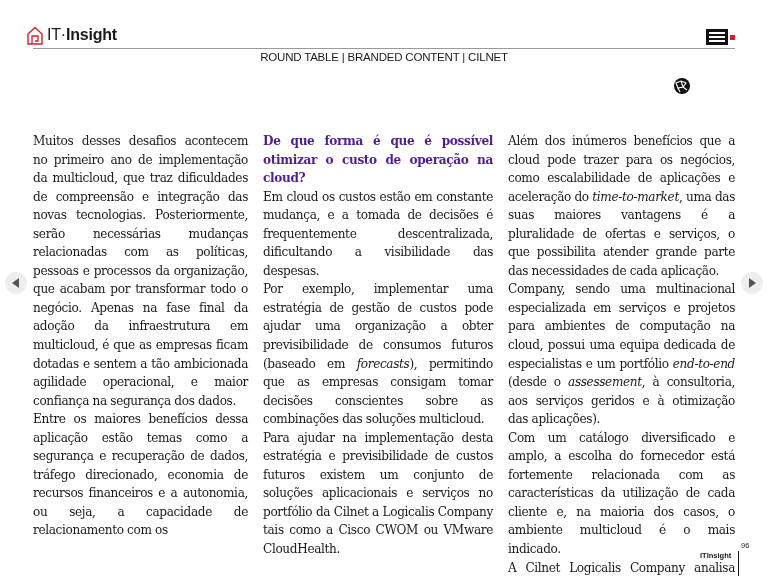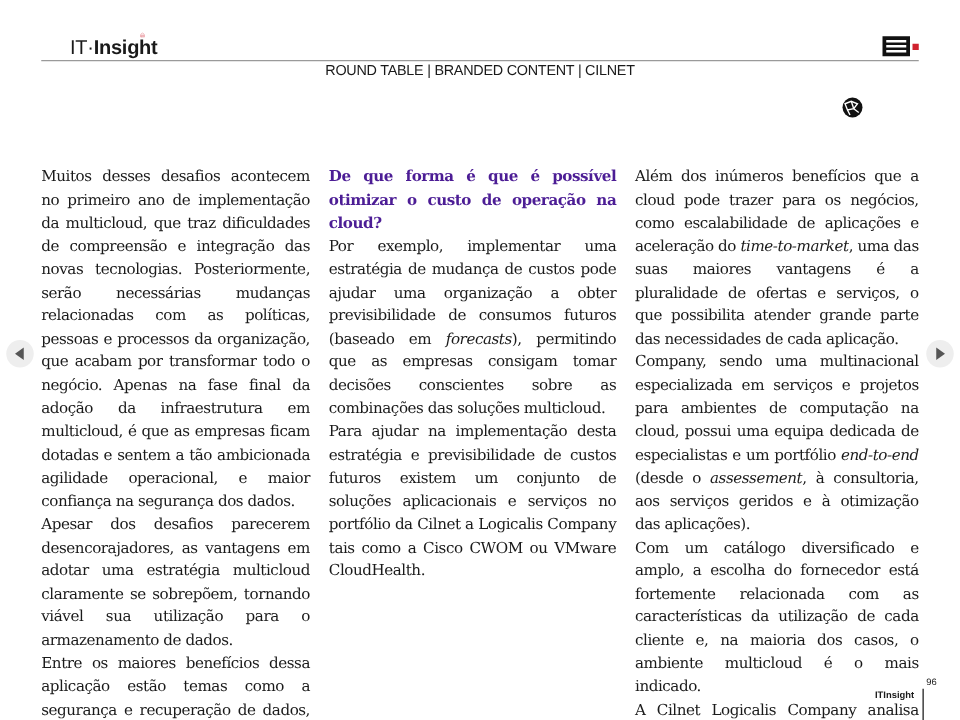--- a/index.html
+++ b/index.html
@@ -1,21 +1,21 @@
 <!DOCTYPE html>
 <html><head>
 <meta charset="utf-8">
 <style>
   html, body { margin:0; padding:0; }
   body {
     width:768px; height:576px; background:#ffffff; position:relative; overflow:hidden;
     font-family:"DejaVu Serif", "Liberation Serif", serif; color:#1a1a1a;
   }
   .header-rule { position:absolute; left:33px; top:48px; width:702px; height:1px; background:#9a9a9a; }
-  .logo { position:absolute; left:56px; top:26px; height:22px; display:flex; align-items:flex-end;flex-direction:column; }
+  .logo { position:absolute; left:27px; top:26px; height:22px; display:flex; align-items:flex-start; }
   .logo-house { width:16px; height:19px; margin-right:4px; }
   .logo-text { font-family:"Liberation Sans", sans-serif; font-size:16px; line-height:18px; color:#1a1a1a; letter-spacing:-0.2px; }
   .logo-text .it { font-weight:normal; }
   .logo-text .ins { font-weight:bold; }
   .menu-btn { position:absolute; left:706px; top:29px; width:22px; height:16px; background:#111; cursor:pointer; }
   .menu-btn span { position:absolute; left:3px; width:16px; height:2px; background:#fff; }
   .menu-dot { position:absolute; left:730px; top:35px; width:5px; height:5px; background:#d0222e; }
   .subtitle { position:absolute; left:0; width:768px; top:51px; text-align:center;
     font-family:"Liberation Sans", sans-serif; font-size:11.5px; letter-spacing:-0.2px; color:#1a1a1a; }
   .globe { position:absolute; left:673px; top:77px; width:18px; height:18px; cursor:pointer; }
@@ -74,27 +74,27 @@
   </svg>
 </div>
 <div class="nav-arrow next">
   <svg width="22" height="22" viewBox="0 0 22 22">
     <path d="M8 6 L15 11 L8 16 Z" fill="#555"></path>
   </svg>
 </div>
 
 <div class="col col1">
   <p>Muitos desses desafios acontecem no primeiro ano de implementação da multicloud, que traz dificuldades de compreensão e integração das novas tecnologias. Posteriormente, serão necessárias mudanças relacionadas com as políticas, pessoas e processos da organização, que acabam por transformar todo o negócio. Apenas na fase final da adoção da infraestrutura em multicloud, é que as empresas ficam dotadas e sentem a tão ambicionada agilidade operacional, e maior confiança na segurança dos dados.</p>
-  <p>Apesar dos desafios parecerem desencorajadores, as vantagens em adotar uma estratégia multicloud claramente se sobrepõem, tornando viável sua utilização para o armazenamento de dados.</p>
   <p><span>Entre os maiores benefícios dessa aplicação estão temas como a segurança e recuperação de dados, tráfego direcionado, economia de recursos financeiros e a autonomia, ou seja, a capacidade de relacionamento com os </span></p>
 </div>
 
 <div class="col col2">
   <p class="q">De que forma é que é possível otimizar o custo de operação na cloud?</p>
-  <p><span>Por exemplo, implementar uma estratégia de mudança de custos pode ajudar uma organização a obter previsibilidade de consumos futuros (baseado em </span><i>forecasts</i><span>), permitindo que as empresas consigam tomar decisões conscientes sobre as combinações das soluções multicloud.</span></p>
+  <p>Em cloud os custos estão em constante mudança, e a tomada de decisões é frequentemente descentralizada, dificultando a visibilidade das despesas.</p>
+  <p><span>Por exemplo, implementar uma estratégia de gestão de custos pode ajudar uma organização a obter previsibilidade de consumos futuros (baseado em </span><i>forecasts</i><span>), permitindo que as empresas consigam tomar decisões conscientes sobre as combinações das soluções multicloud.</span></p>
   <p>Para ajudar na implementação desta estratégia e previsibilidade de custos futuros existem um conjunto de soluções aplicacionais e serviços no portfólio da Cilnet a Logicalis Company tais como a Cisco CWOM ou VMware CloudHealth.</p>
   <div class="gap"></div>
 
 </div>
 
 <div class="col col3">
   <p><span>Além dos inúmeros benefícios que a cloud pode trazer para os negócios, como escalabilidade de aplicações e aceleração do </span><i>time-to-market</i><span>, uma das suas maiores vantagens é a pluralidade de ofertas e serviços, o que possibilita atender grande parte das necessidades de cada aplicação.</span></p>
   <p><span>Company, sendo uma multinacional especializada em serviços e projetos para ambientes de computação na cloud, possui uma equipa dedicada de especialistas e um portfólio </span><i>end-to-end</i><span> (desde o </span><i>assessement</i><span>, à consultoria, aos serviços geridos e à otimização das aplicações).</span></p>
   <p>Com um catálogo diversificado e amplo, a escolha do fornecedor está fortemente relacionada com as características da utilização de cada cliente e, na maioria dos casos, o ambiente multicloud é o mais indicado.</p>
   <p><span>A Cilnet Logicalis Company analisa cada </span></p>

